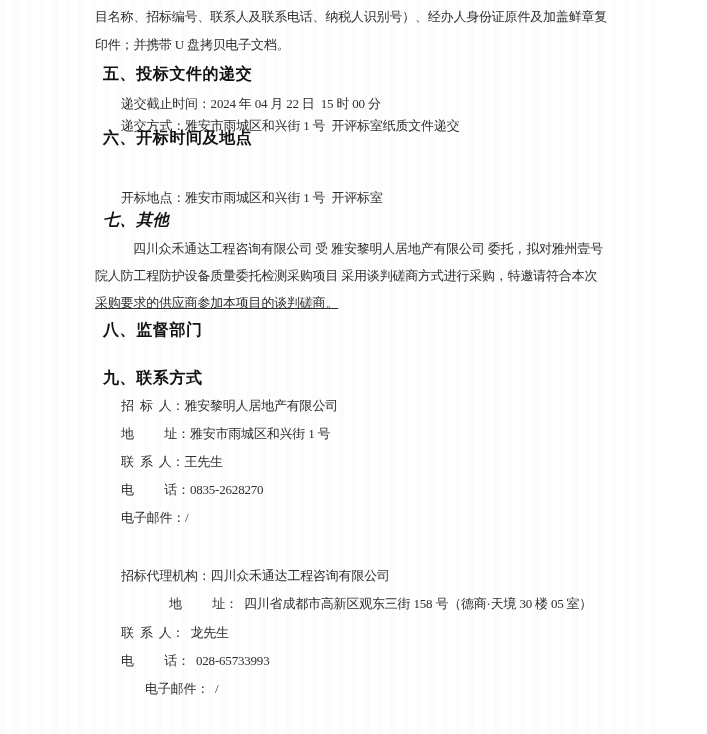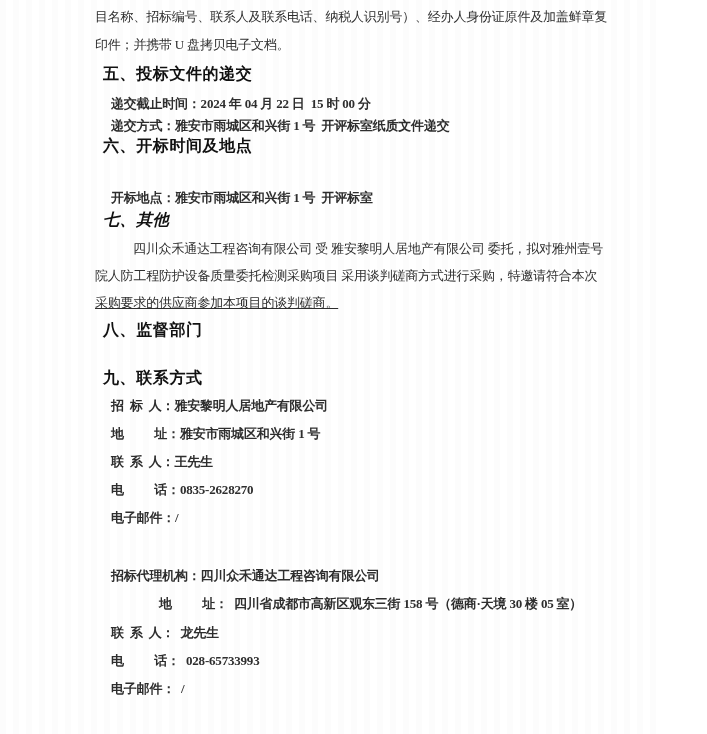--- a/index.html
+++ b/index.html
@@ -33,49 +33,49 @@
     font-size: 16px;
     font-weight: bold;
     letter-spacing: 0.6px;
     line-height: 20px;
     white-space: pre;
     color: #111111;
     font-family: "Liberation Sans", "DejaVu Sans", sans-serif;
   }
   
   .x-margin { left: 95px; }   
-  .x-sub    { left: 111px; font-weight: bold; }  
+  .x-sub    { left: 121px; }  
   .x-para   { left: 133px; }  
 
   
   .y-l1  { top: 8px; }
   .y-l2  { top: 36px; }
   .y-h5  { top: 64px; }
   .y-l4  { top: 95px; }
   .y-l5  { top: 117px; }
-  .y-h6  { top: 136px; }
+  .y-h6  { top: 128px; }
   .y-l7  { top: 167px; }
   .y-l8  { top: 189px; }
   .y-h7  { top: 210px; font-style: italic; }
   .y-l10 { top: 240px; }
   .y-l11 { top: 267px; }
   .y-l12 { top: 294px; text-decoration: underline; }
   .y-h8  { top: 320px; }
   .y-l14 { top: 346px; }
   .y-h9  { top: 368px; }
   .y-l16 { top: 397px; }
   .y-l17 { top: 425px; }
   .y-l18 { top: 453px; }
   .y-l19 { top: 481px; }
   .y-l20 { top: 509px; }
   .y-l21 { top: 567px; }
   .y-l22 { top: 595px; margin-left: 48px; }
   .y-l23 { top: 624px; }
   .y-l24 { top: 652px; }
-  .y-l25 { top: 680px; }
+  .y-l25 { top: 680px; margin-left: 24px; }
 
   .seal {
     position: absolute;
     left: 658px;
     top: 333px;
     width: 184px;
     height: 184px;
     opacity: 0.88;
     pointer-events: none;
   }

